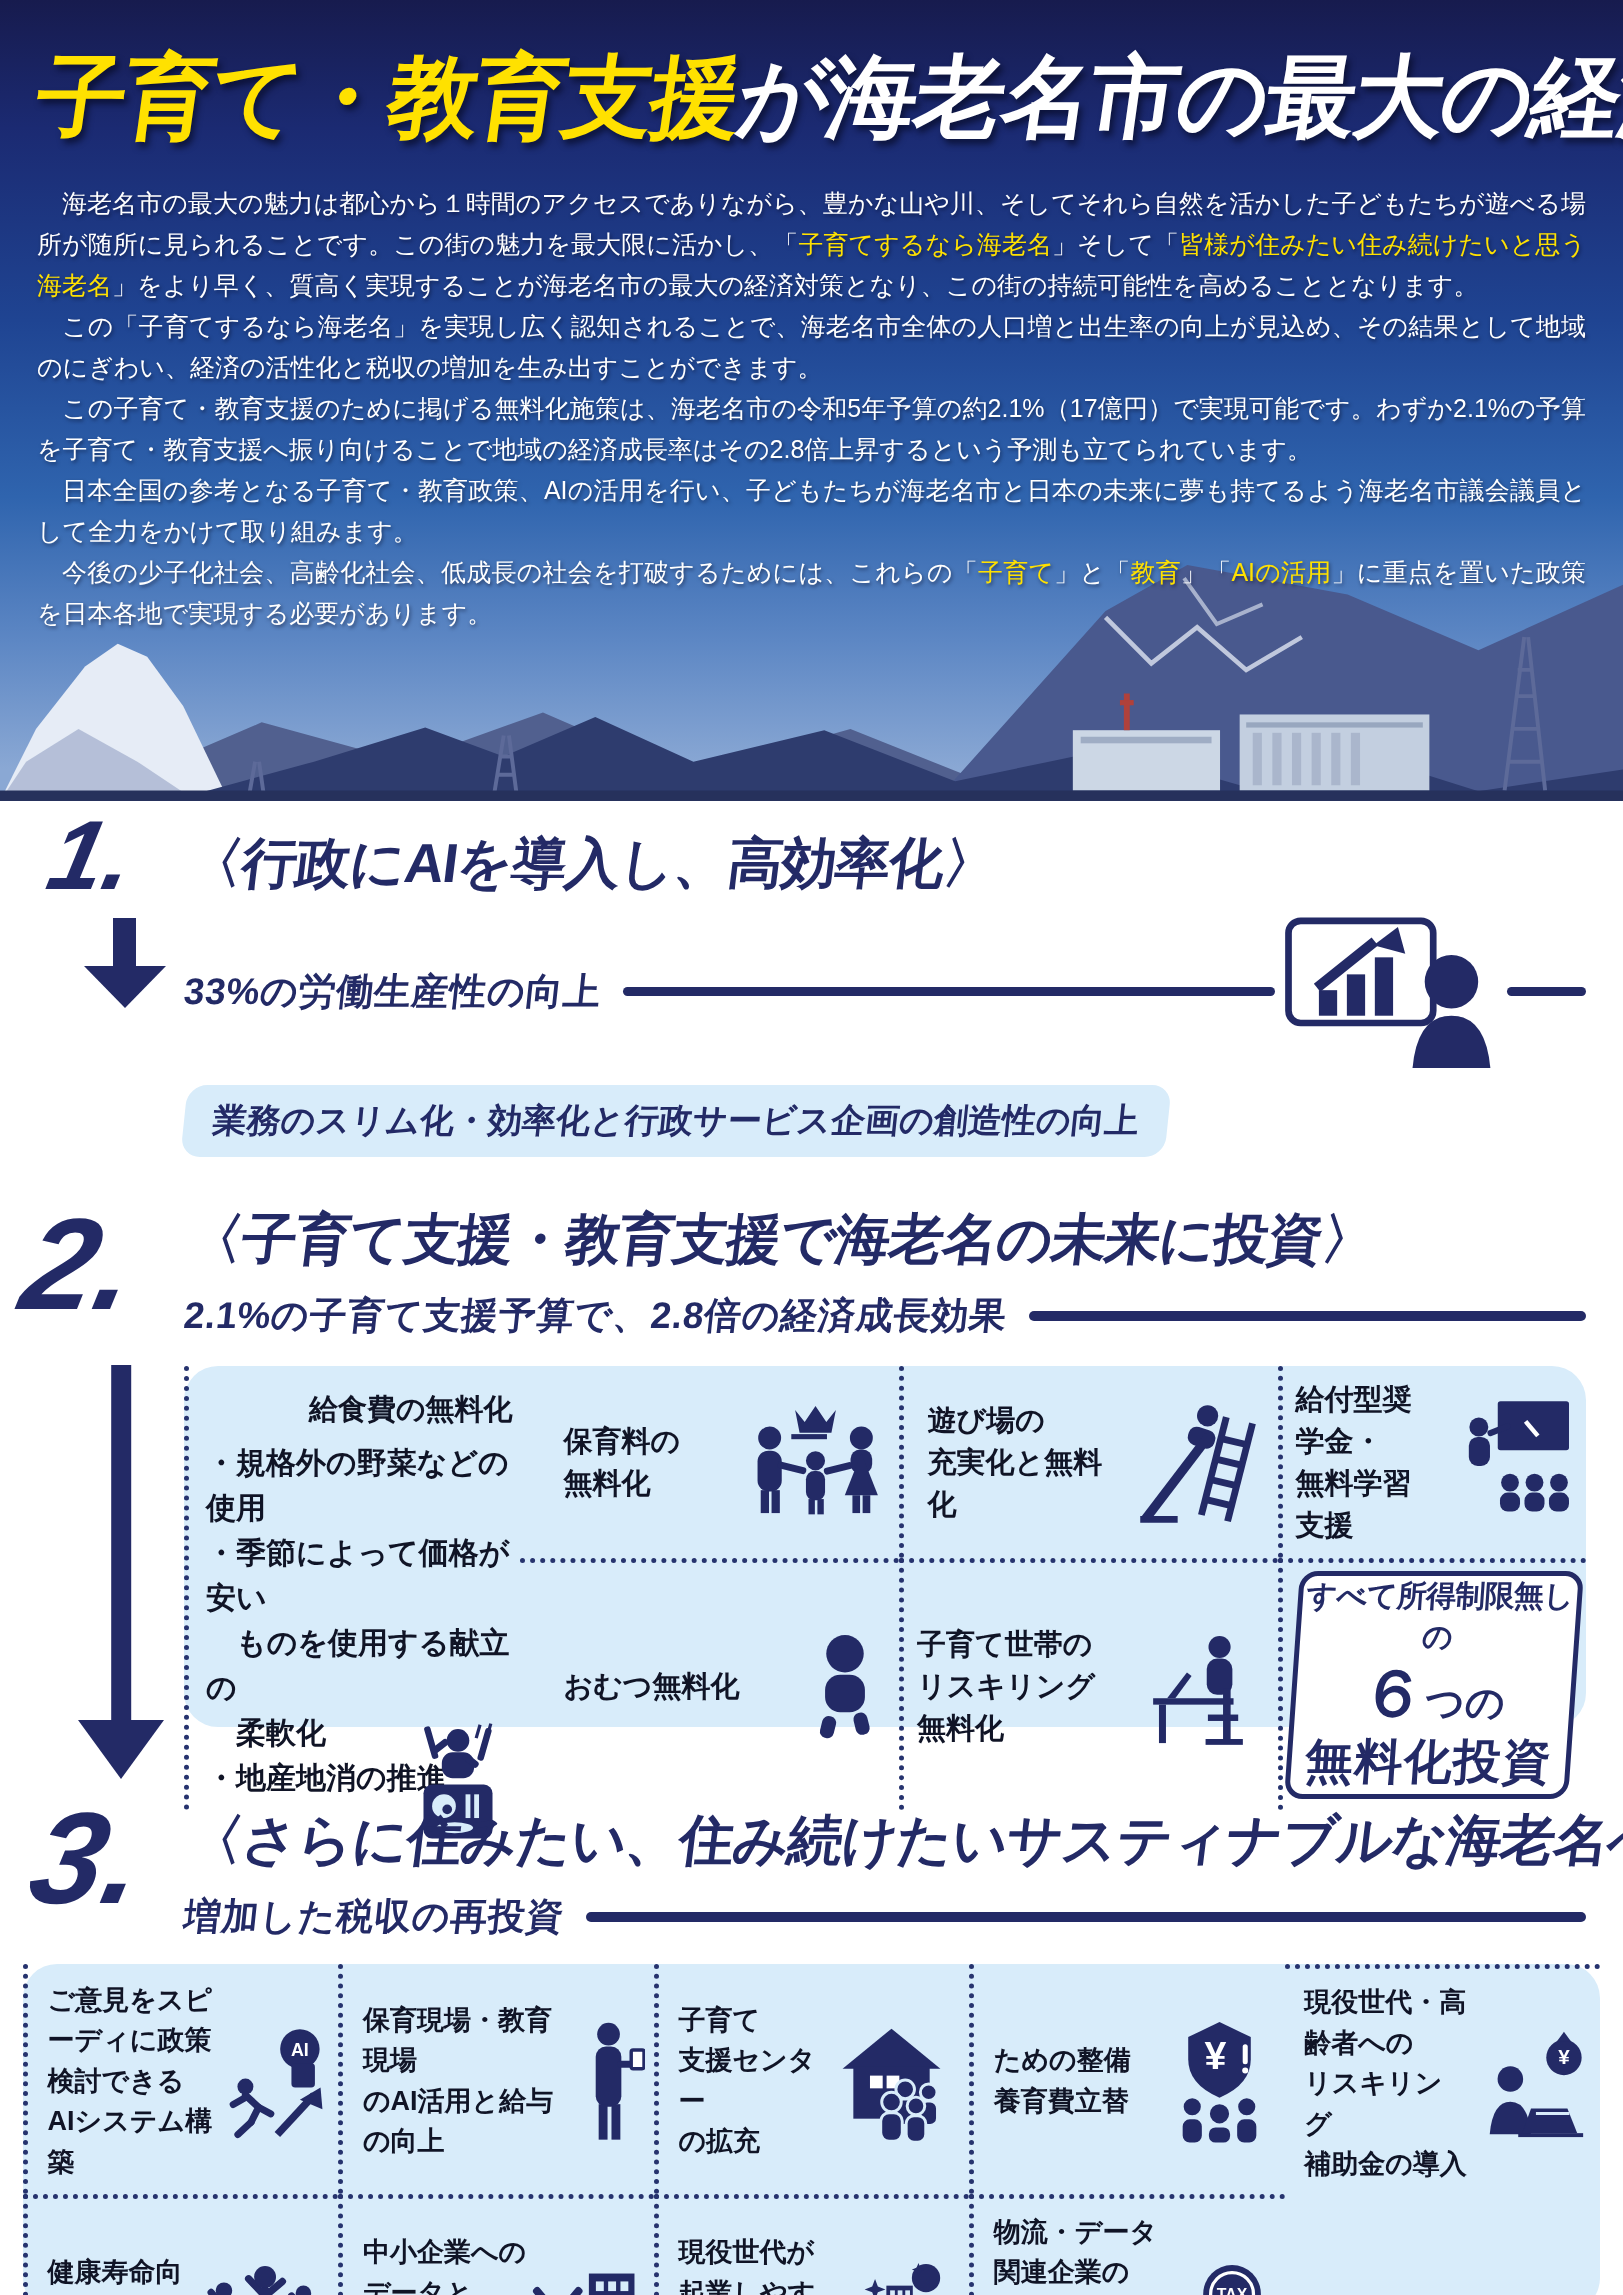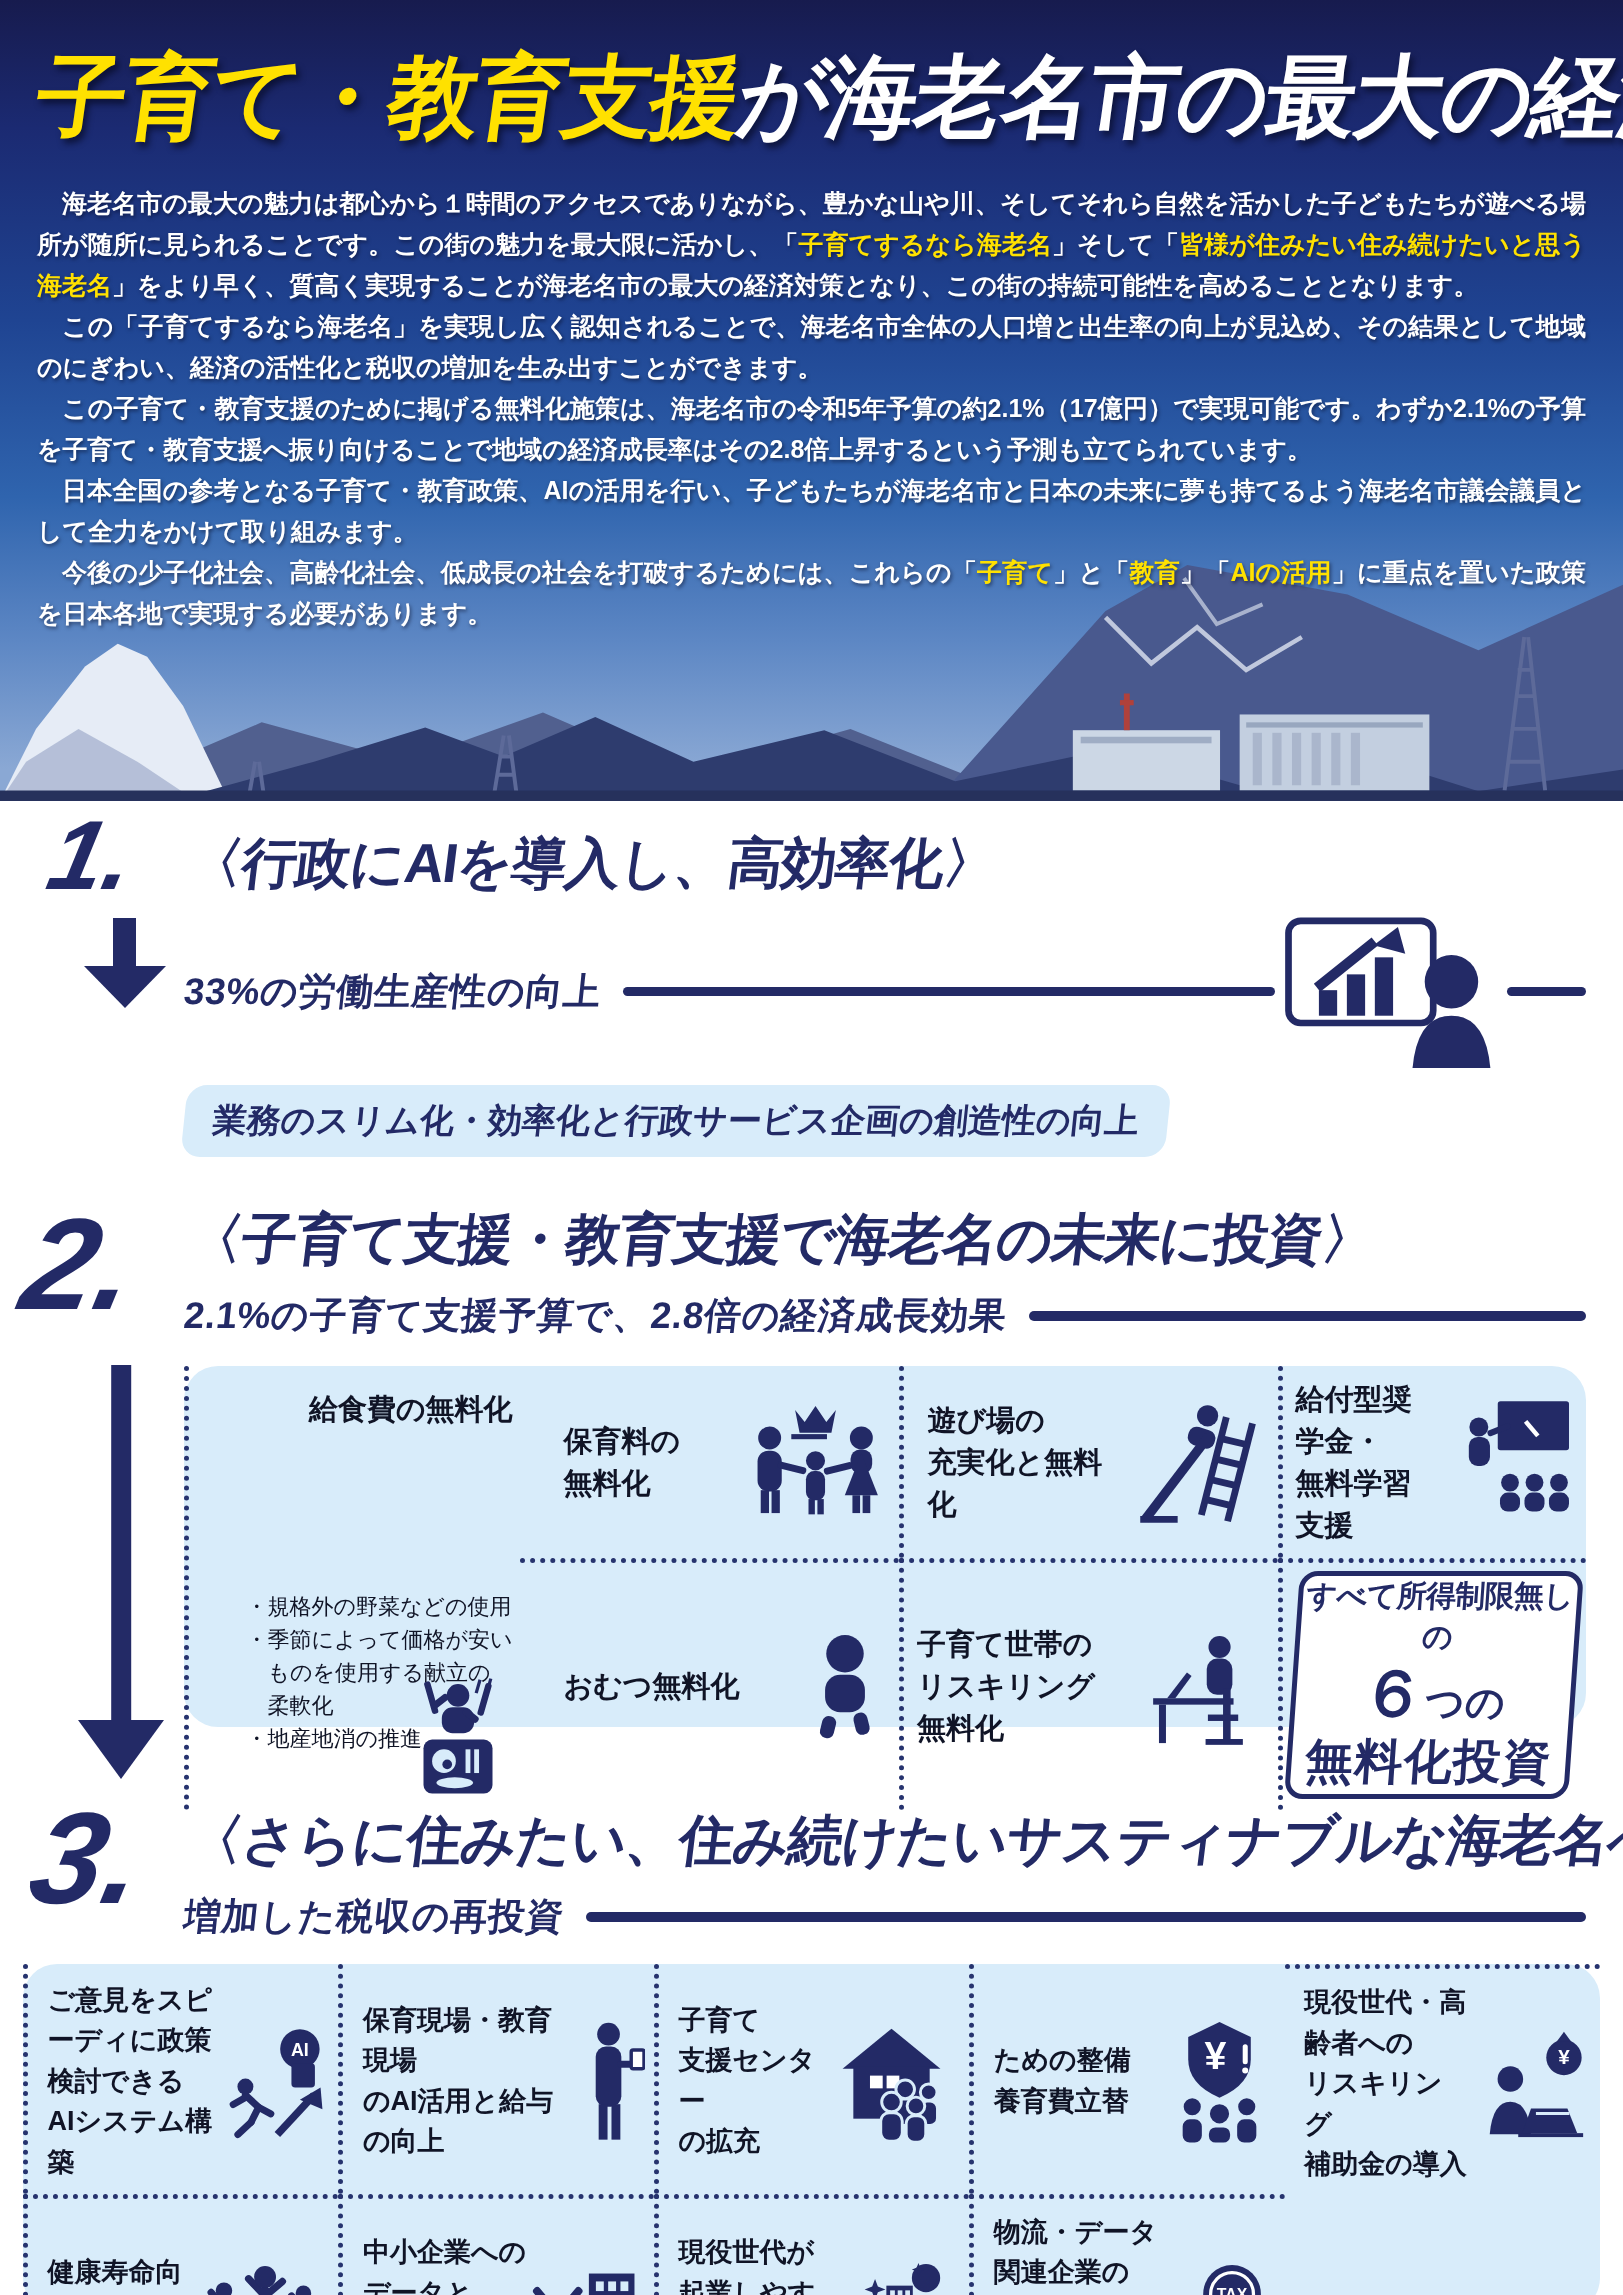--- a/index.html
+++ b/index.html
@@ -23,21 +23,21 @@
   .mountains{position:absolute;left:0;bottom:0;width:1623px;height:236px;display:block}
   .title{
     position:relative;z-index:2;padding:46px 0 0 30px;
     font-size:90px;font-weight:900;line-height:1.15;letter-spacing:-2.6px;color:#fff;
     transform:skewX(-8deg);transform-origin:left bottom;white-space:nowrap;
     text-shadow:3.9px 5.2px 6.5px rgba(5,8,30,.65);
   }
   .title .hl,.intro .hl{color:var(--yellow)}
   .intro{
     position:relative;z-index:2;margin-top:33px;padding:0 37px;
-    color:#fff;font-size:25px;line-height:41px;text-align:justify;font-weight:700;
+    color:#fff;font-size:25px;line-height:41px;text-align:justify;font-weight:400;
     text-shadow:1.3px 2px 3.9px rgba(5,8,30,.55);
   }
   .intro p{text-indent:1em}
   
   .main{position:relative;background:#fff;padding-top:9.2px}
   .sec{position:relative;padding-left:184px;padding-right:37px}
   .num{
     position:absolute;font-weight:900;font-style:italic;color:var(--navy);
     transform:skewX(-12deg);line-height:.9;
   }
@@ -76,21 +76,21 @@
     display:grid;grid-template-columns:24% 27% 27% 22%;grid-template-rows:1fr 1fr;
   }
   .cell{display:flex;align-items:center;padding:11.8px 13px;min-width:0}
   .clabel{font-size:29px;line-height:1.45;font-weight:600;color:var(--ink);white-space:pre-line;flex:1 1 auto}
   .icn{flex:0 0 auto;margin-left:3.9px}
   .bl{border-left:5.2px dotted #26336e}
   .bt{border-top:5.9px dotted #26336e}
   .c11{padding-left:43px}
   .c21{padding-left:23.6px}
   .ckyu{grid-row:1/3;flex-direction:column;align-items:flex-end;padding:22px 7.9px 10.5px 17px}
-  .ckyu .bullets{font-size:22px;line-height:1.5;font-weight:400;color:var(--ink);white-space:pre-line;margin-top:20px}
+  .ckyu .bullets{font-size:30px;line-height:1.5;font-weight:700;color:var(--ink);white-space:pre-line;margin-top:10px}
   .ckyu .icn{align-self:flex-end;margin-top:-79px;margin-right:5.2px}
   .c12{padding-left:43px}
   .cbadge{padding:0}
   .badge{
     flex:1;align-self:stretch;margin:7.9px 10.5px 11.8px 9.2px;background:#fff;border:5.2px solid var(--navy);
     border-radius:18.3px;display:flex;flex-direction:column;align-items:center;justify-content:center;
     color:var(--navy);font-weight:900;transform:skewX(-4deg);text-align:center;
   }
   .badge .b1{font-size:30px;letter-spacing:-0.7px}
   .badge .b2{font-size:39px;margin-top:2.6px}

